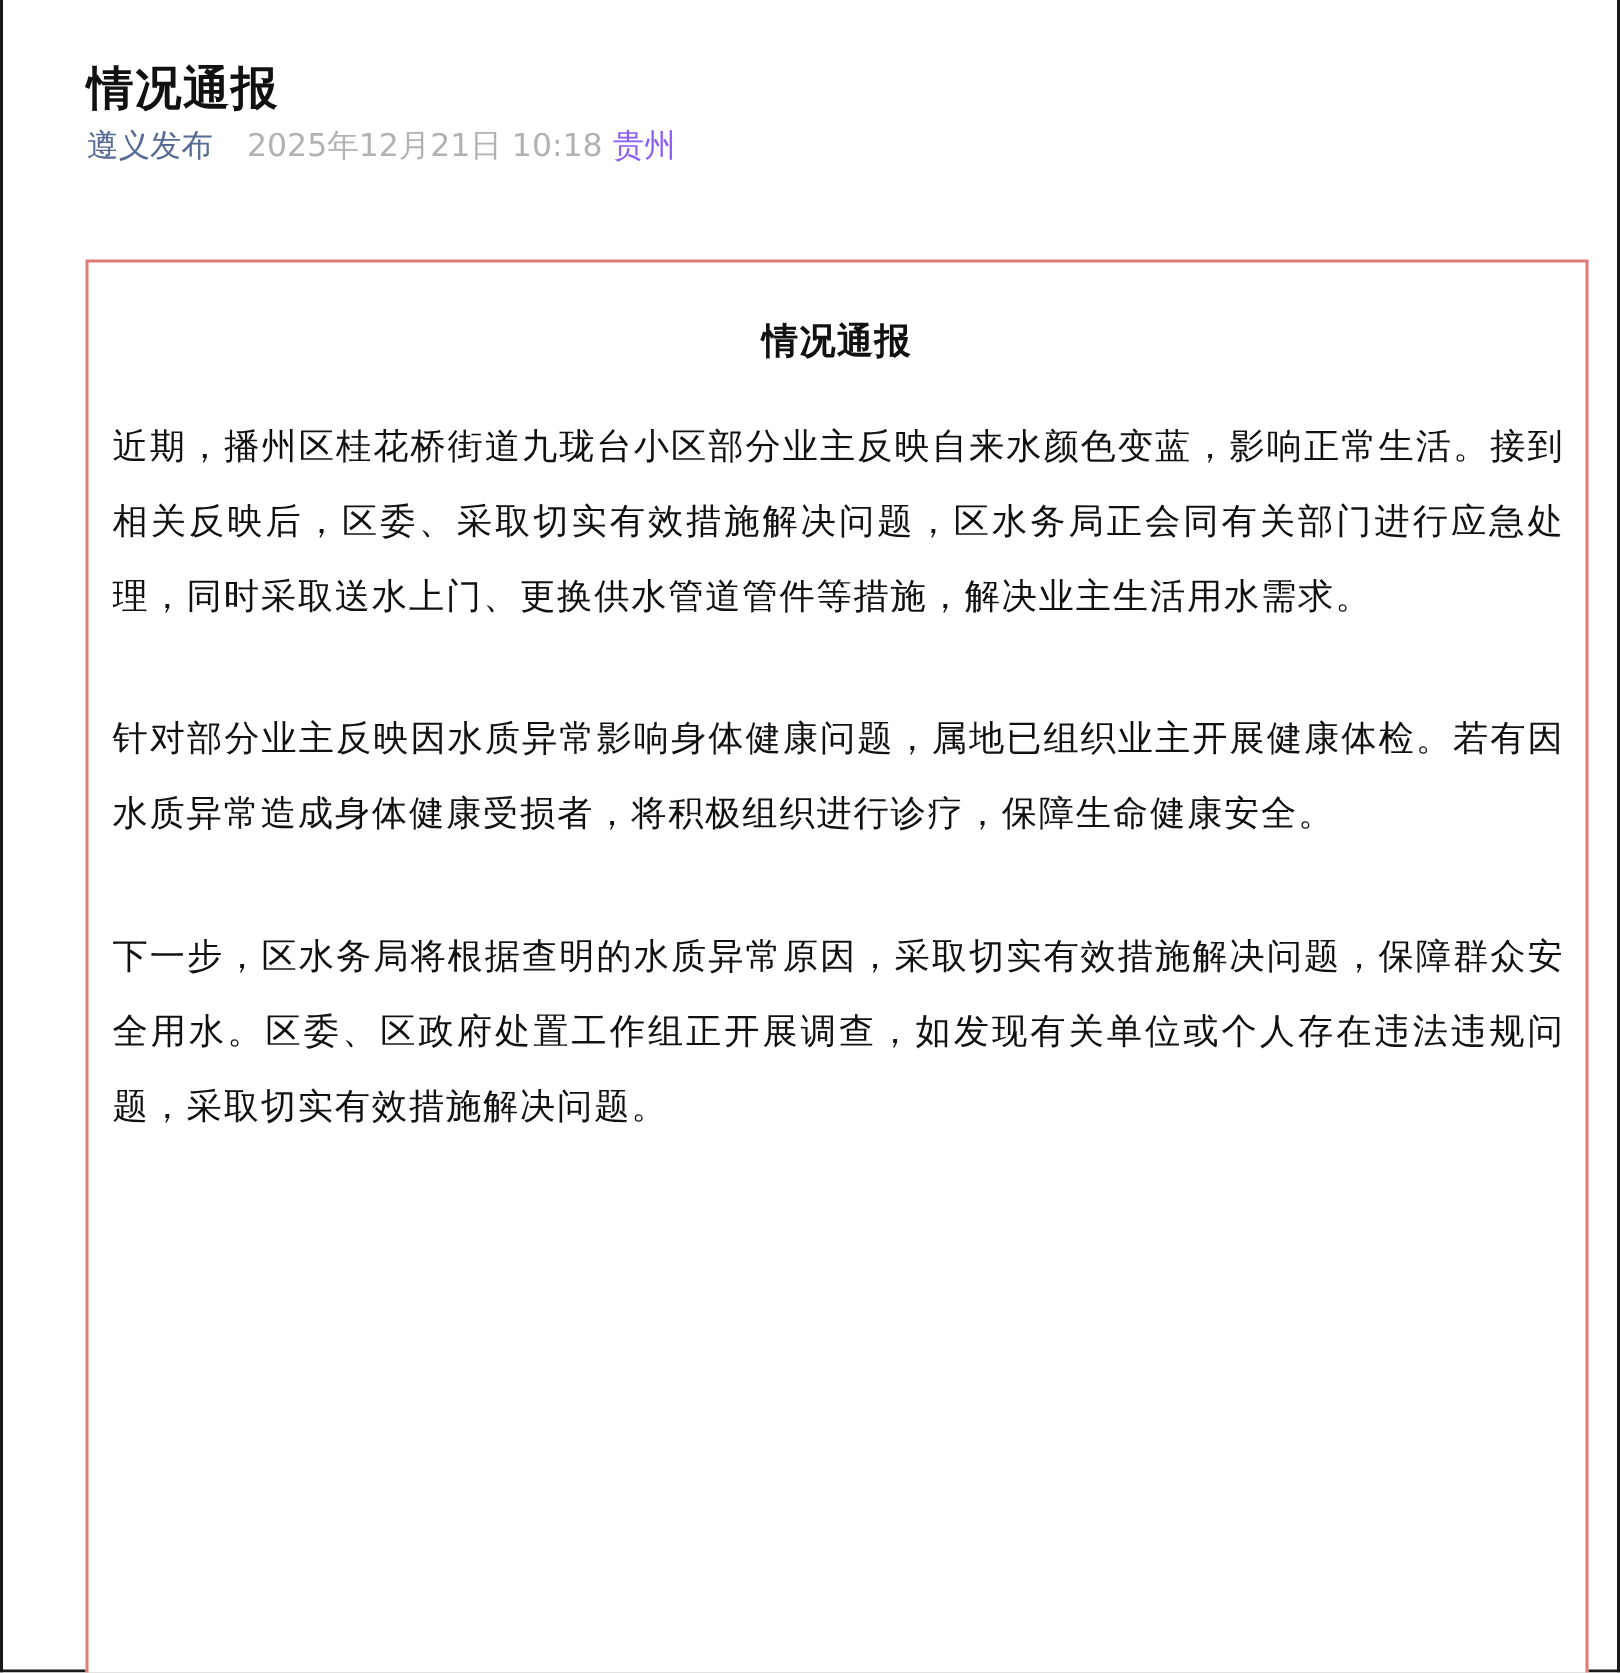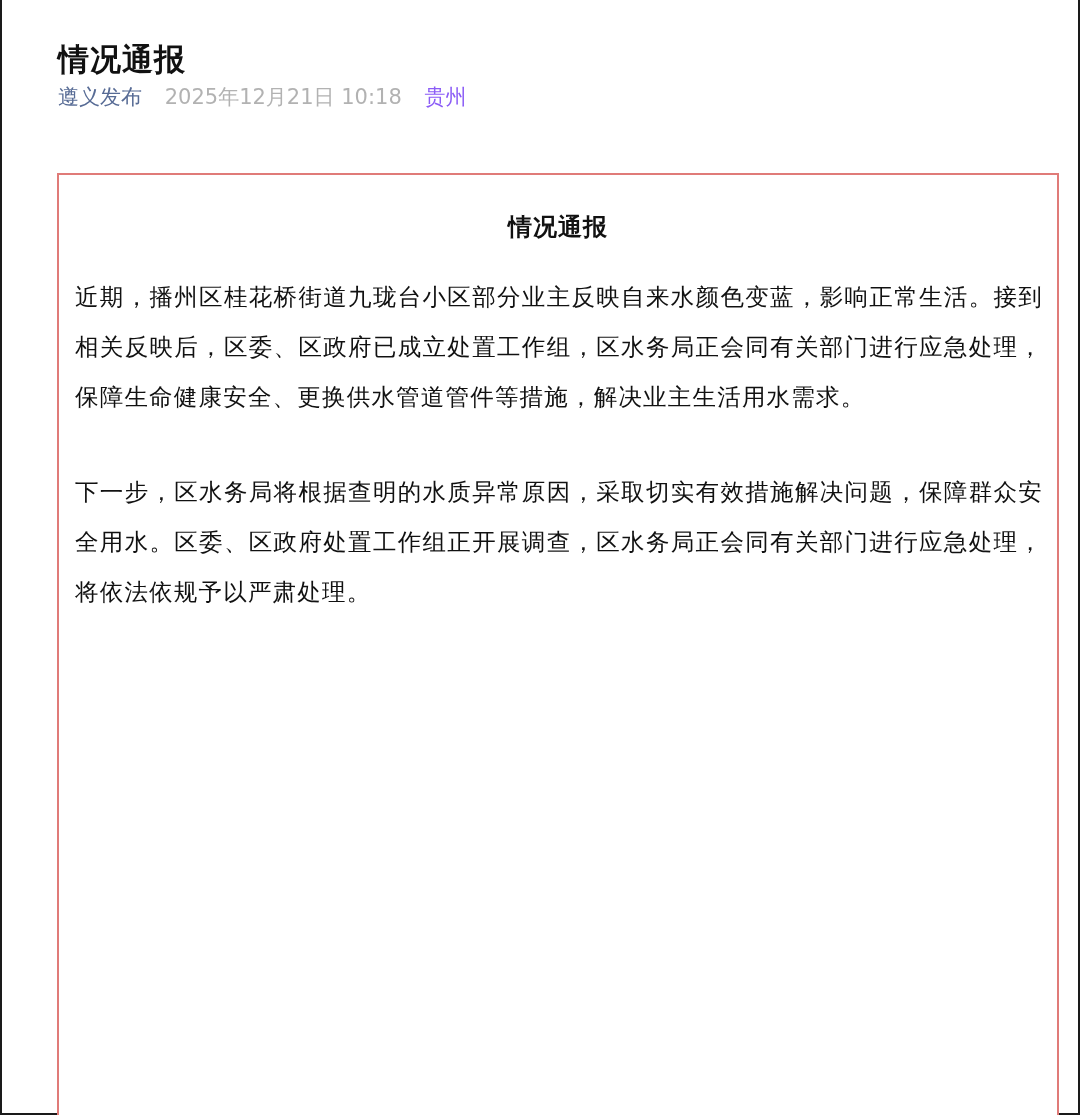--- a/index.html
+++ b/index.html
@@ -41,21 +41,20 @@
       font-size: 21px;
       line-height: 30px;
       white-space: nowrap;
     }
     .meta .author {
       color: #576b95;
       margin-right: 16px;
     }
     .meta .date {
       color: #b2b2b2;
-      margin-right: 16px;
     }
     .meta .location {
       color: #8b5cf6;
     }
     .notice-box {
       position: absolute;
       left: 57px;
       top: 173px;
       width: 1002px;
       height: 960px;
@@ -98,16 +97,17 @@
 
 <div class="meta">
   <span class="author">遵义发布</span>
   <span class="date">2025年12月21日 10:18</span>
   <span class="location">贵州</span>
 </div>
 
 <div class="notice-box">
   <div class="notice-heading">情况通报</div>
   <div class="notice-body">
-    <p>近期，播州区桂花桥街道九珑台小区部分业主反映自来水颜色变蓝，影响正常生活。接到相关反映后，区委、区政府已成立处置工作组，区水务局正会同有关部门进行应急处理，保障生命健康安全、更换供水管道管件等措施，解决业主生活用水需求。</p>
-    <p>下一步，区水务局将根据查明的水质异常原因，采取切实有效措施解决问题，保障群众安全用水。区委、区政府处置工作组正开展调查，区水务局正会同有关部门进行应急处理，将依法依规予以严肃处理。</p>
+    <p>近期，播州区桂花桥街道九珑台小区部分业主反映自来水颜色变蓝，影响正常生活。接到相关反映后，区委、采取切实有效措施解决问题，区水务局正会同有关部门进行应急处理，同时采取送水上门、更换供水管道管件等措施，解决业主生活用水需求。</p>
+    <p>针对部分业主反映因水质异常影响身体健康问题，属地已组织业主开展健康体检。若有因水质异常造成身体健康受损者，将积极组织进行诊疗，保障生命健康安全。</p>
+    <p>下一步，区水务局将根据查明的水质异常原因，采取切实有效措施解决问题，保障群众安全用水。区委、区政府处置工作组正开展调查，如发现有关单位或个人存在违法违规问题，采取切实有效措施解决问题。</p>
   </div>
 </div>
 
 </body></html>

